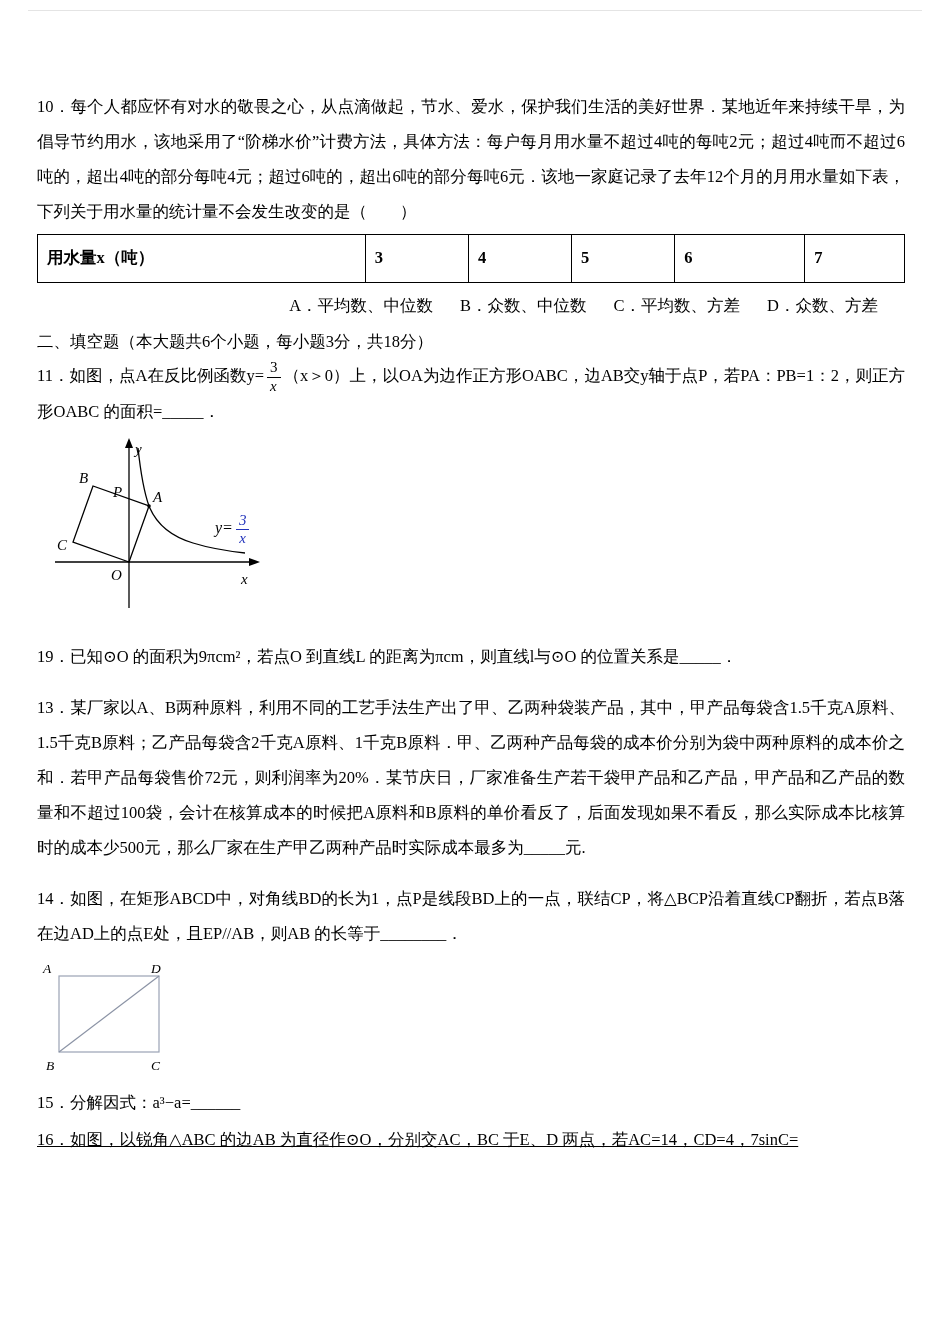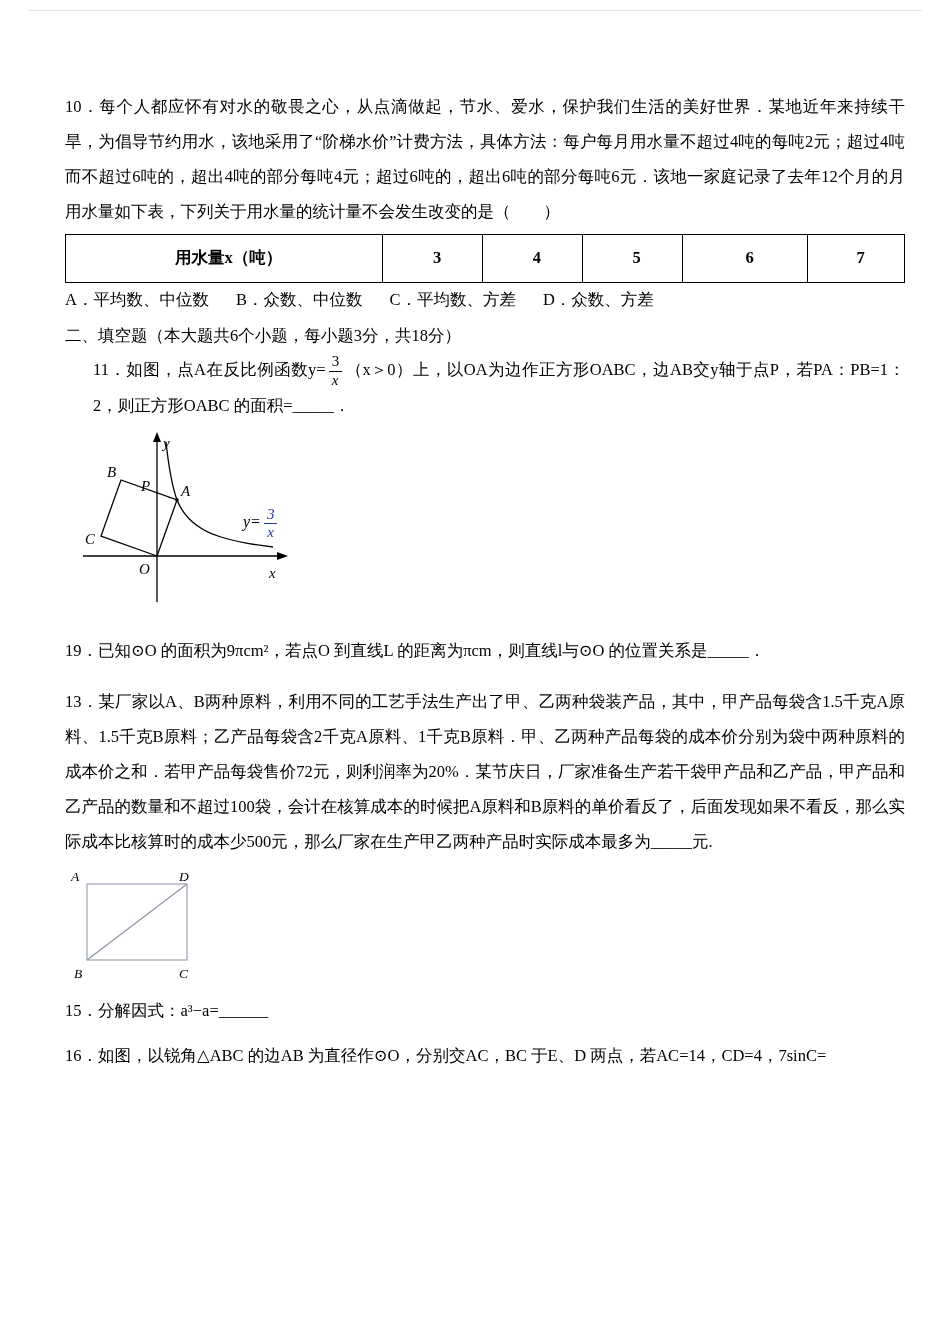--- a/index.html
+++ b/index.html
@@ -4,60 +4,60 @@
 <style>
   * { margin:0; padding:0; box-sizing:border-box; }
   html,body { background:#ffffff; }
   .page {
     position:relative;
     width:950px; height:1344px;
     background:#fff;
     color:#000;
     font-family:"Liberation Serif","DejaVu Serif",serif;
     font-size:16.5px;
-    padding:90px 45px 0 65px;
+    padding:90px 45px 0 37px;
     overflow:hidden;
   }
   .toprule { position:absolute; top:10px; left:28px; right:28px; border-top:1px solid #e4e4e4; }
   .para { line-height:2.12; text-align:justify; text-align-last:left; }
   .line { line-height:2.12; }
-  .qtable { width:100%; border-collapse:collapse; table-layout:fixed; margin:4px 0 0 0;text-align:center; }
+  .qtable { width:100%; border-collapse:collapse; table-layout:fixed; margin:4px 0 6px 0; }
   .qtable td {
     border:1.5px solid #000;
     height:48px;
     padding-left:9px;
     font-weight:bold;
     vertical-align:middle;
     font-size:16.5px;
   }
-  .options { line-height:2.1; }
+  .options { line-height:2.1;text-align:right; }
   .options span { margin-right:27px; }
   .section-head { font-weight:normal; line-height:2.15; }
-  .q11p { line-height:2.12; text-align:justify; text-align-last:left;margin-left:28px; }
+  .q11p { line-height:2.12; text-align:justify; text-align-last:left; }
   .frac {
     display:inline-block; text-align:center; vertical-align:middle;
     line-height:1.15; font-size:15px; margin:0 3px;
   }
   .frac .fnum { display:block; padding:0 3px; }
   .frac .fden { display:block; border-top:1.3px solid currentColor; padding:0 3px; font-style:italic; }
   .fig1 { position:relative; width:270px; height:192px; margin:6px 0 12px 8px; }
   .fig1 svg { position:absolute; left:0; top:0; }
   .fig1 text, .fig2 text {
     font-family:"Liberation Serif","DejaVu Serif",serif;
     font-style:italic; font-size:15px; fill:#000;
   }
   .curve-label {
     position:absolute; left:170px; top:76px;
     font-style:italic; font-size:16px; color:#000;
   }
   .curve-label .frac { color:#2233bb; }
   .fig2 { width:160px; height:120px; margin:8px 0 6px 2px; }
   .fig2 text { font-size:13.5px; }
   .q15 { }
-  .q16 { margin-top:10px; }
+  .q16 { margin-top:2px;text-decoration:underline; }
   .mt2 { margin-top:16px; }
 </style>
 </head>
 <body>
 
 <div class="page">
   <div class="toprule"></div>
 
   <p class="para">10．每个人都应怀有对水的敬畏之心，从点滴做起，节水、爱水，保护我们生活的美好世界．某地近年来持续干旱，为倡导节约用水，该地采用了“阶梯水价”计费方法，具体方法：每户每月用水量不超过4吨的每吨2元；超过4吨而不超过6吨的，超出4吨的部分每吨4元；超过6吨的，超出6吨的部分每吨6元．该地一家庭记录了去年12个月的月用水量如下表，下列关于用水量的统计量不会发生改变的是（　　）</p>
 
@@ -107,20 +107,21 @@
       <text x="108" y="66">A</text>
       <text x="12" y="114">C</text>
     </svg>
     <div class="curve-label"><span>y=</span><span class="frac"><span class="fnum">3</span><span class="fden">x</span></span></div>
   </div>
 
   <p class="line">19．已知⊙O 的面积为9πcm²，若点O 到直线L 的距离为πcm，则直线l与⊙O 的位置关系是_____．</p>
 
   <p class="para mt2">13．某厂家以A、B两种原料，利用不同的工艺手法生产出了甲、乙两种袋装产品，其中，甲产品每袋含1.5千克A原料、1.5千克B原料；乙产品每袋含2千克A原料、1千克B原料．甲、乙两种产品每袋的成本价分别为袋中两种原料的成本价之和．若甲产品每袋售价72元，则利润率为20%．某节庆日，厂家准备生产若干袋甲产品和乙产品，甲产品和乙产品的数量和不超过100袋，会计在核算成本的时候把A原料和B原料的单价看反了，后面发现如果不看反，那么实际成本比核算时的成本少500元，那么厂家在生产甲乙两种产品时实际成本最多为_____元.</p>
 
+  <p class="para mt2">14．如图，在矩形ABCD中，对角线BD的长为1，点P是线段BD上的一点，联结CP，将△BCP沿着直线CP翻折，若点B落在边AD上的点E处，且EP//AB，则AB 的长等于________．</p>
 
   <div class="fig2">
     <svg width="160" height="120" viewBox="0 0 160 120">
       <rect x="20" y="16" width="100" height="76" fill="none" stroke="#9aa2b4" stroke-width="1.2"></rect>
       <line x1="20" y1="92" x2="120" y2="16" stroke="#8b93a5" stroke-width="1.2"></line>
       <text x="4" y="13">A</text>
       <text x="112" y="13">D</text>
       <text x="7" y="110">B</text>
       <text x="112" y="110">C</text>
     </svg>

